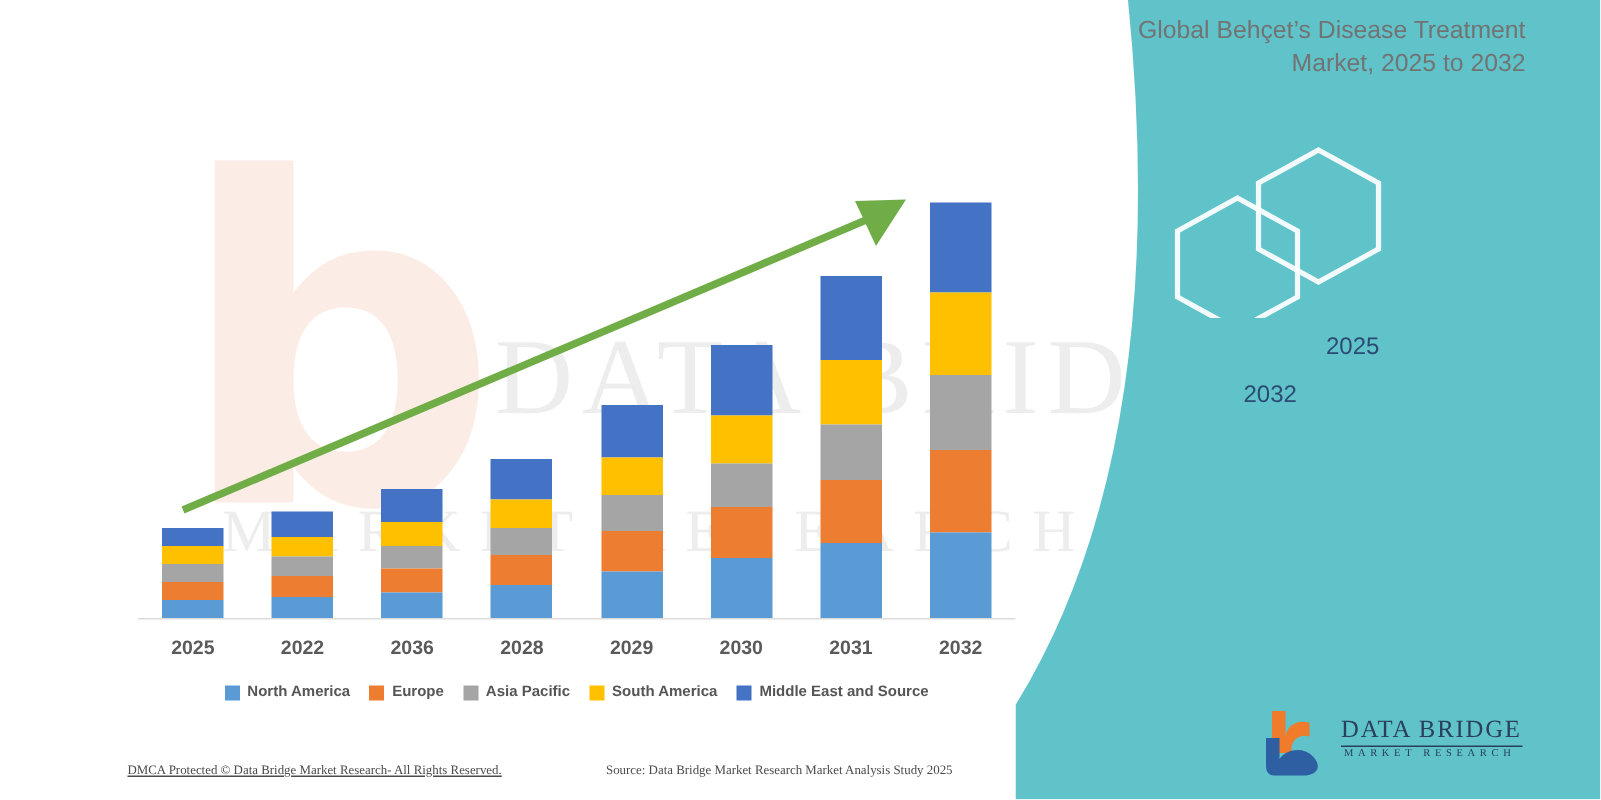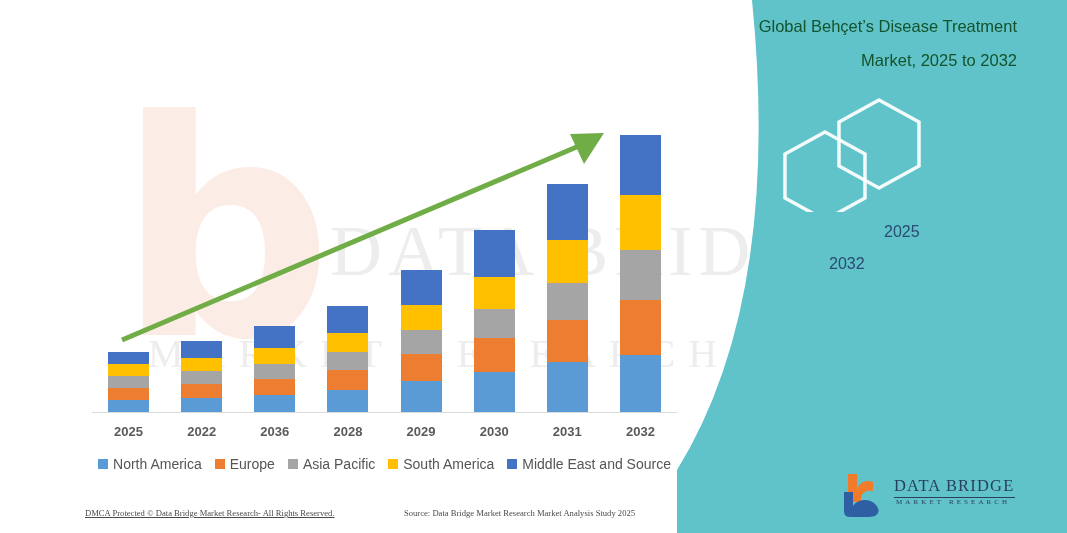--- a/index.html
+++ b/index.html
@@ -60,38 +60,38 @@
   .arrow { position: absolute; left: 92px; top: 110px; width: 585px; height: 303px; }
 
   
   .legend {
     position: absolute; left: 92px; top: 456px; width: 585px;
     display: flex; justify-content: center; align-items: center; gap: 13px;
     flex-wrap: nowrap;
   }
   .lg-item { display: flex; align-items: center; gap: 5px; }
   .lg-sw { width: 10px; height: 10px; display: inline-block; }
-  .lg-tx { font-size: 14px; font-weight: normal; color: #555; white-space: nowrap; }
+  .lg-tx { font-size: 10px; font-weight: bold; color: #555; white-space: nowrap; }
 
   
   .foot-left {
     position: absolute; left: 85px; top: 508px;
     font-size: 8.6px; color: #4b4b4b; font-family: "Liberation Serif", serif; text-decoration: underline;
   }
   .foot-right {
     position: absolute; left: 404px; top: 508px;
     font-size: 8.6px; color: #4b4b4b; font-family: "Liberation Serif", serif; text-align: right;
   }
 
   
   .panel { position: absolute; right: 0; top: 0; width: 390px; height: 533px; }
   .panel svg { position: absolute; inset: 0; }
   .panel-title {
     position: absolute; left: 40px; top: 9px; width: 300px;
-    text-align: right; color: #14532d; font-size: 16.5px; line-height: 34px;
+    text-align: right; color: #737373; font-size: 16.5px; line-height: 22px;
   }
   .hexes { position: absolute; left: 100px; top: 92px; width: 200px; height: 120px; }
   .hex-label {
     position: absolute; color: #2c4a73; font-size: 16px;
   }
   .hex-2025 { left: 107px; top: 131px; }
   .hex-2032 { left: 52px; top: 163px; }
   .brand {
     position: absolute; left: 45px; top: 243px; width: 300px;
     text-align: center; color: #3d5a7a; font-size: 16.5px; line-height: 28px;

